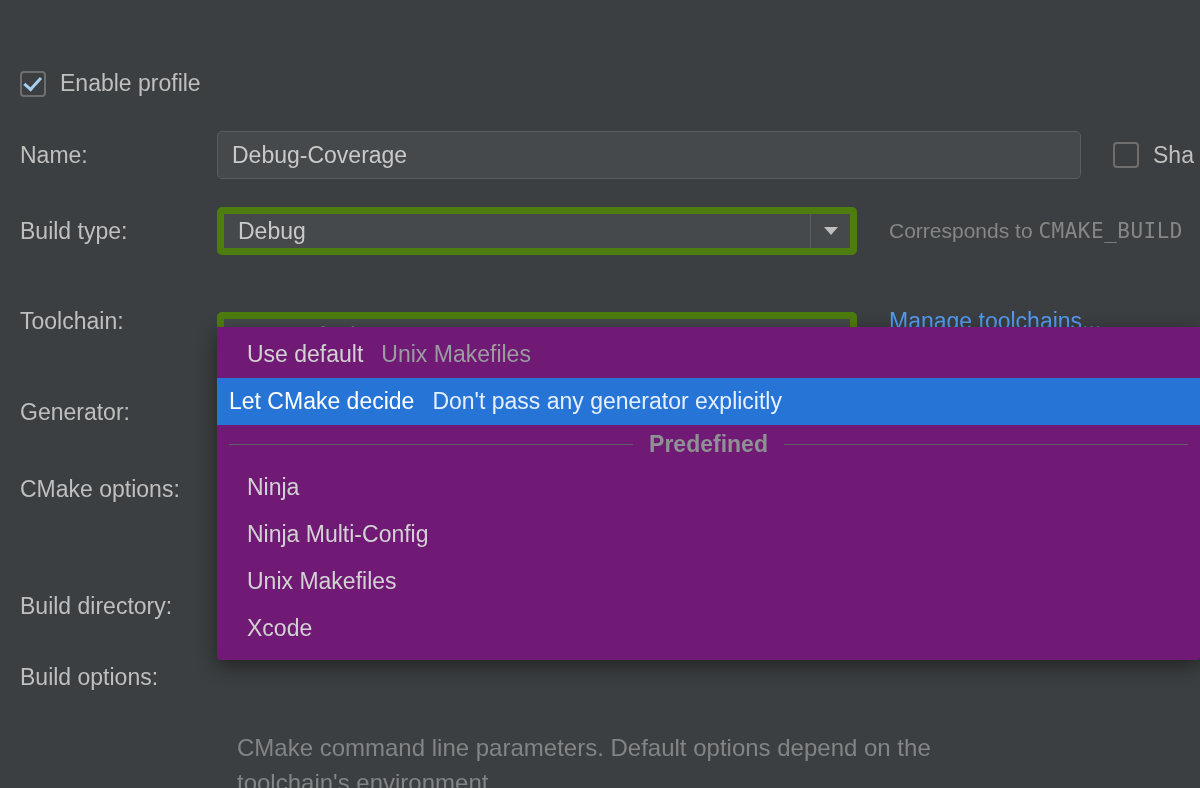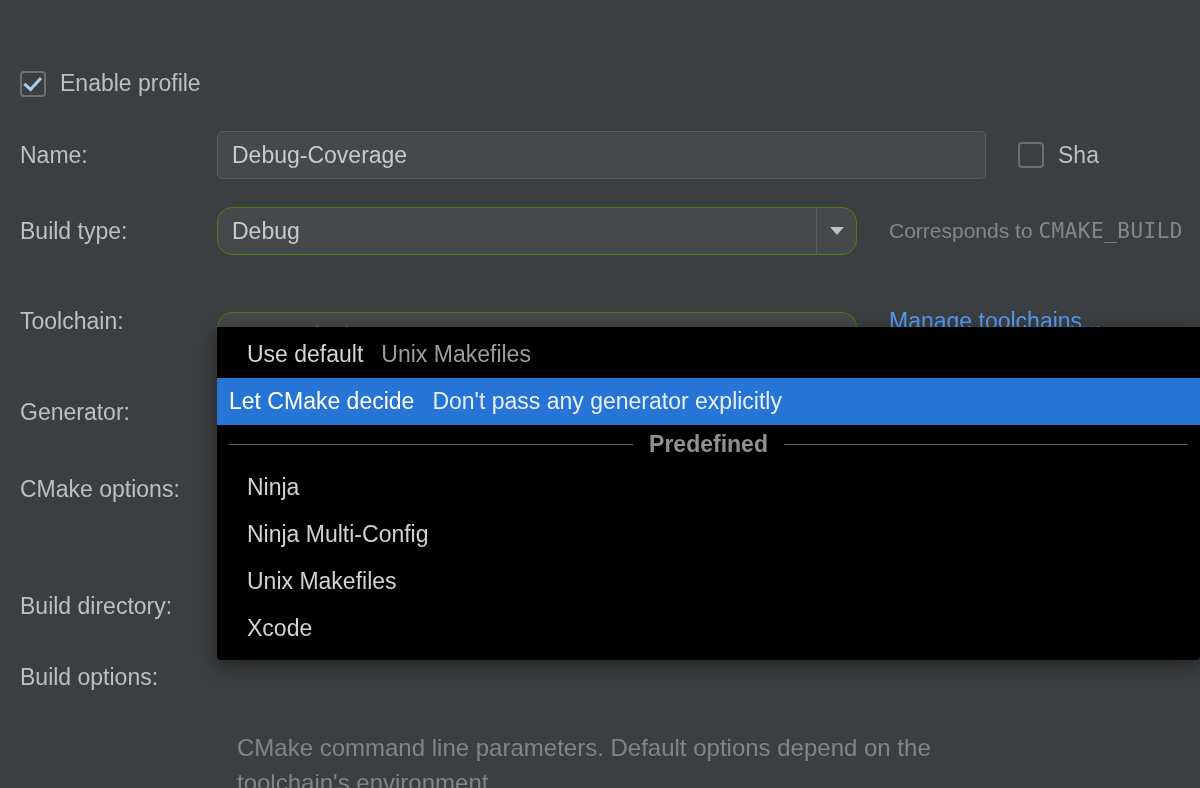--- a/index.html
+++ b/index.html
@@ -47,22 +47,22 @@
     background: #45494b;
     border: 1px solid #5a5d5f;
     border-radius: 5px;
     padding: 0 14px;
     color: #c9c9c9;
     display: flex; align-items: center;
   }
   .select {
     height: 48px;
     background: #45494b;
-    border: 1px solid #4d7c0f;
-    border-radius: 15px;
+    border: 7px solid #4d7c0f;
+    border-radius: 5px;
     color: #c9c9c9;
     display: flex; align-items: stretch;
     position: relative;
   }
   .select .val { flex: 1 1 auto; display: flex; align-items: center; padding: 0 14px; gap: 10px;}
   .select .arrow-segment {
     width: 40px; flex: 0 0 40px;
     border-left: 1px solid #5a5d5f;
     display: flex; align-items: center; justify-content: center;
   }
@@ -84,21 +84,21 @@
     border-radius: 5px 0 0 5px;
     border-right: none;
   }
 
   
   .dropdown {
     position: absolute;
     left: 217px;
     top: 327px;   
     width: 983px; 
-    background: #000000;
+    background: #701a75;
     box-shadow: 0 6px 20px rgba(0,0,0,0.45);
     border-radius: 0 0 4px 4px;
     padding: 4px 0 8px 0;
   }
   .dd-item {
     padding: 10px 30px;
     color: #d2d2d2;
     display: flex; gap: 18px;
     cursor: default;
   }
@@ -127,21 +127,21 @@
 <div class="root">
 
   <div class="row" style="margin-bottom:34px;">
     <span class="cb checked"></span>
     <span>Enable profile</span>
   </div>
 
   <div class="row">
     <div class="label-col">Name:</div>
     <div class="field-col">
-      <div class="text-input" style="width:769px;">
+      <div class="text-input" style="width:864px;">
         <span>Debug-Coverage</span>
       </div>
       <div style="width:32px;"></div>
       <span class="cb"></span>
       <span>Sha</span>
     </div>
   </div>
 
   <div class="row">
     <div class="label-col">Build type:</div>

